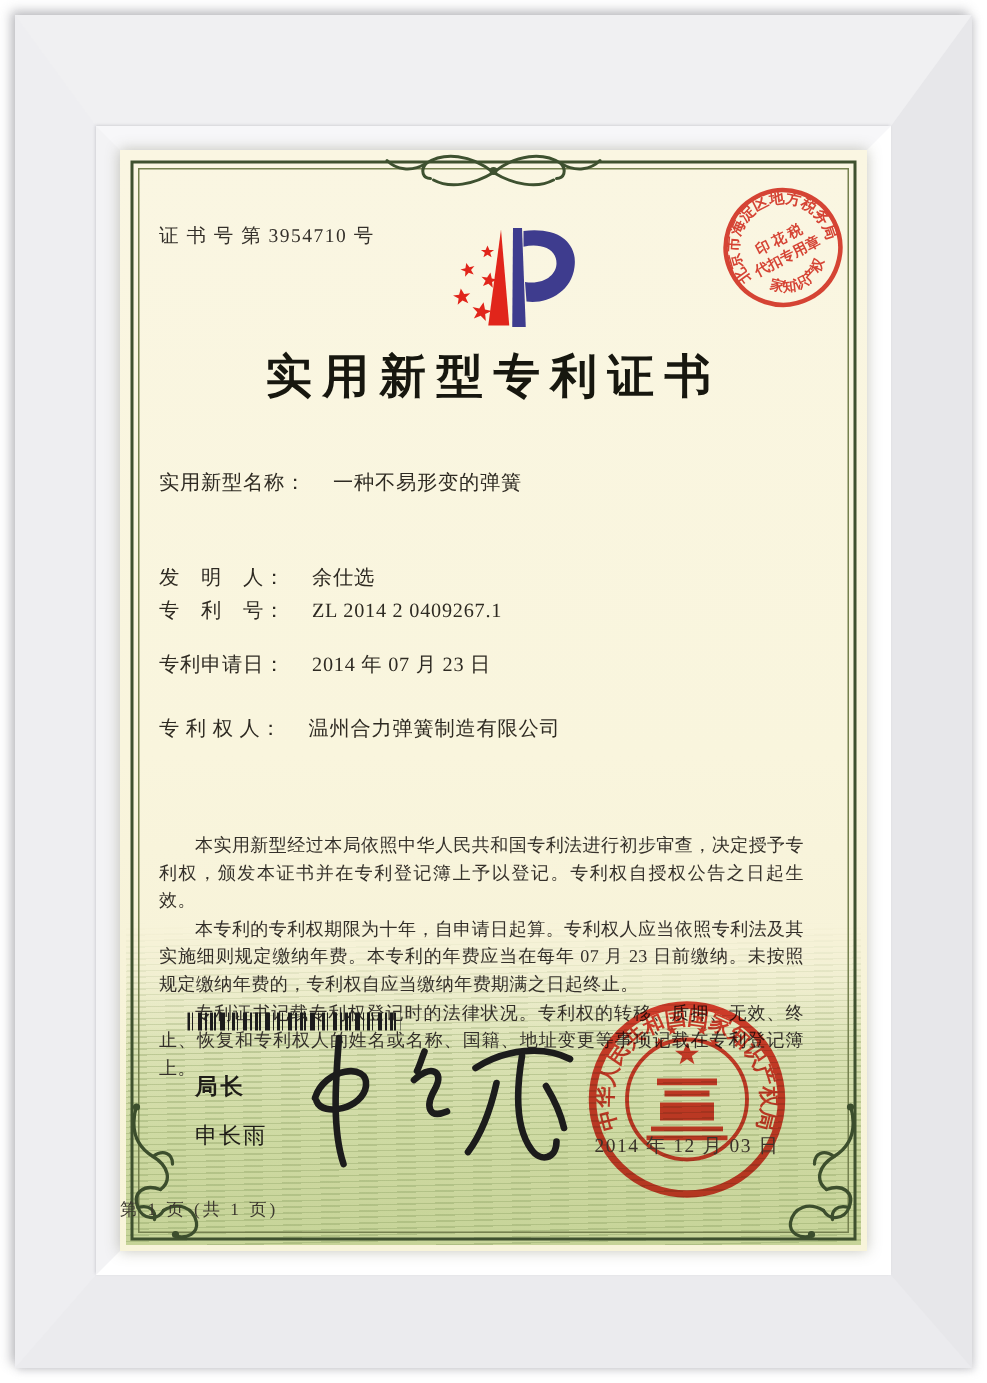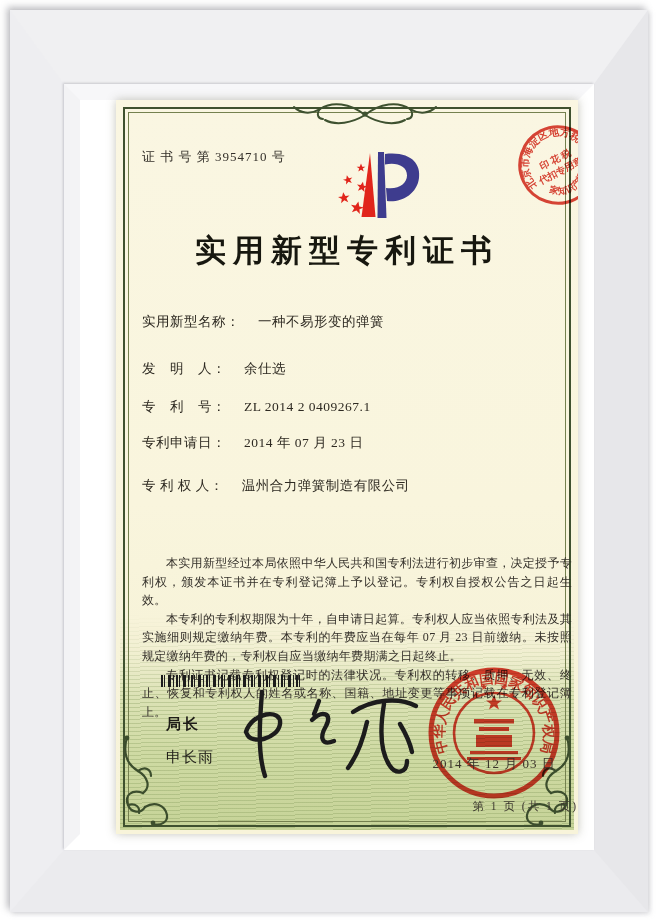--- a/index.html
+++ b/index.html
@@ -6,21 +6,21 @@
   .photo{position:relative;width:658px;height:922px;background:#fdfdfd;
          font-family:"Liberation Serif","DejaVu Serif",serif;overflow:hidden;}
   
   .frame-lip{position:absolute;inset:0;border:10px solid #ffffff;box-sizing:border-box;background:#fff;}
   .frame-face{width:100%;height:100%;box-sizing:border-box;border-style:solid;
               border-width:74px 54px 62px 54px;
               border-color:#f0f0f2 #e7e7ea #ebebee #eeeef1;
               box-shadow:-3px -3px 7px rgba(110,110,120,.45),2px 2px 5px rgba(160,160,170,.35);}
   .frame-bevel{width:100%;height:100%;box-sizing:border-box;border:16px solid;
                border-color:#f7f7f9 #ffffff #ffffff #f3f3f5;
-               box-shadow:-1px -1px 2px rgba(140,140,150,.4);padding-left:36px;}
+               box-shadow:-1px -1px 2px rgba(140,140,150,.4);}
   
   .cert{position:relative;width:100%;height:100%;overflow:hidden;
         background:linear-gradient(180deg,#faf6e2 0%,#f9f5dd 55%,#f7f3d9 72%,#f8f4da 100%);
         box-shadow:0 0 9px rgba(90,90,60,.35);}
   .guilloche{position:absolute;left:4px;right:4px;bottom:4px;height:215px;
         background:
           repeating-linear-gradient(178.5deg,rgba(122,145,82,.30) 0 1px,rgba(0,0,0,0) 1px 4px),
           linear-gradient(180deg,rgba(208,219,168,0) 0%,rgba(205,217,163,.55) 28%,rgba(199,213,153,.85) 65%,rgba(195,209,148,.95) 100%);
         -webkit-mask-image:linear-gradient(180deg,transparent 0%,#000 38%);
         mask-image:linear-gradient(180deg,transparent 0%,#000 38%);}
@@ -39,21 +39,21 @@
   .barcode{left:45px;top:575px;width:142px;height:12px;
        background:repeating-linear-gradient(90deg,#1c1c1c 0 2px,transparent 2px 3px,#1c1c1c 3px 4px,transparent 4px 7px,#1c1c1c 7px 10px,transparent 10px 12px,#1c1c1c 12px 13px,transparent 13px 15px);}
   .sig-title{left:50px;top:615px;font-size:15px;color:#1f1d18;letter-spacing:2px;font-weight:bold;}
   .sig-name{left:50px;top:648px;font-size:15px;color:#1f1d18;letter-spacing:1px;font-weight:normal;}
   .sig-script{left:100px;top:582px;}
   .seal-tax{left:400px;top:23px;width:84px;height:84px;transform:rotate(-27deg);
             mix-blend-mode:multiply;opacity:.93;}
   .seal-office{left:308px;top:563px;width:140px;height:140px;mix-blend-mode:multiply;opacity:.95;}
   .seal-date{left:310px;top:655px;width:136px;text-align:center;font-size:13px;color:#3a332a;
              letter-spacing:1px;}
-  .page-footer{left:0;right:0;top:699px;text-align:right;font-size:11.5px;color:#3c382f;
+  .page-footer{left:0;right:0;top:699px;text-align:left;font-size:11.5px;color:#3c382f;
                letter-spacing:2px;}
   .flourish-top{left:174px;top:1px;}
   .flourish-bl{left:4px;bottom:7px;}
   .flourish-br{right:4px;bottom:7px;transform:scaleX(-1);}
   .logo{left:212px;top:38px;}
 </style>
 </head>
 <body>
 
 <div class="photo">
@@ -133,21 +133,21 @@
             </text>
             <text x="44" y="41" text-anchor="middle" font-size="10" font-weight="bold" fill="#d8382c">印 花 税</text>
             <text x="44" y="54" text-anchor="middle" font-size="10" font-weight="bold" fill="#d8382c">代扣专用章</text>
           </svg>
 
           <div class="abs cert-title">实用新型专利证书</div>
 
           <div class="abs field" style="top:213px">
             <span class="lbl">实用新型名称：</span><span>一种不易形变的弹簧</span>
           </div>
-          <div class="abs field" style="top:260px">
+          <div class="abs field" style="top:276px">
             <span class="lbl">发　明　人：</span><span>余仕选</span>
           </div>
           <div class="abs field" style="top:298px">
             <span class="lbl">专　利　号：</span><span>ZL 2014 2 0409267.1</span>
           </div>
           <div class="abs field" style="top:334px">
             <span class="lbl">专利申请日：</span><span>2014 年 07 月 23 日</span>
           </div>
           <div class="abs field" style="top:377px">
             <span class="lbl">专 利 权 人：</span><span>温州合力弹簧制造有限公司</span>

